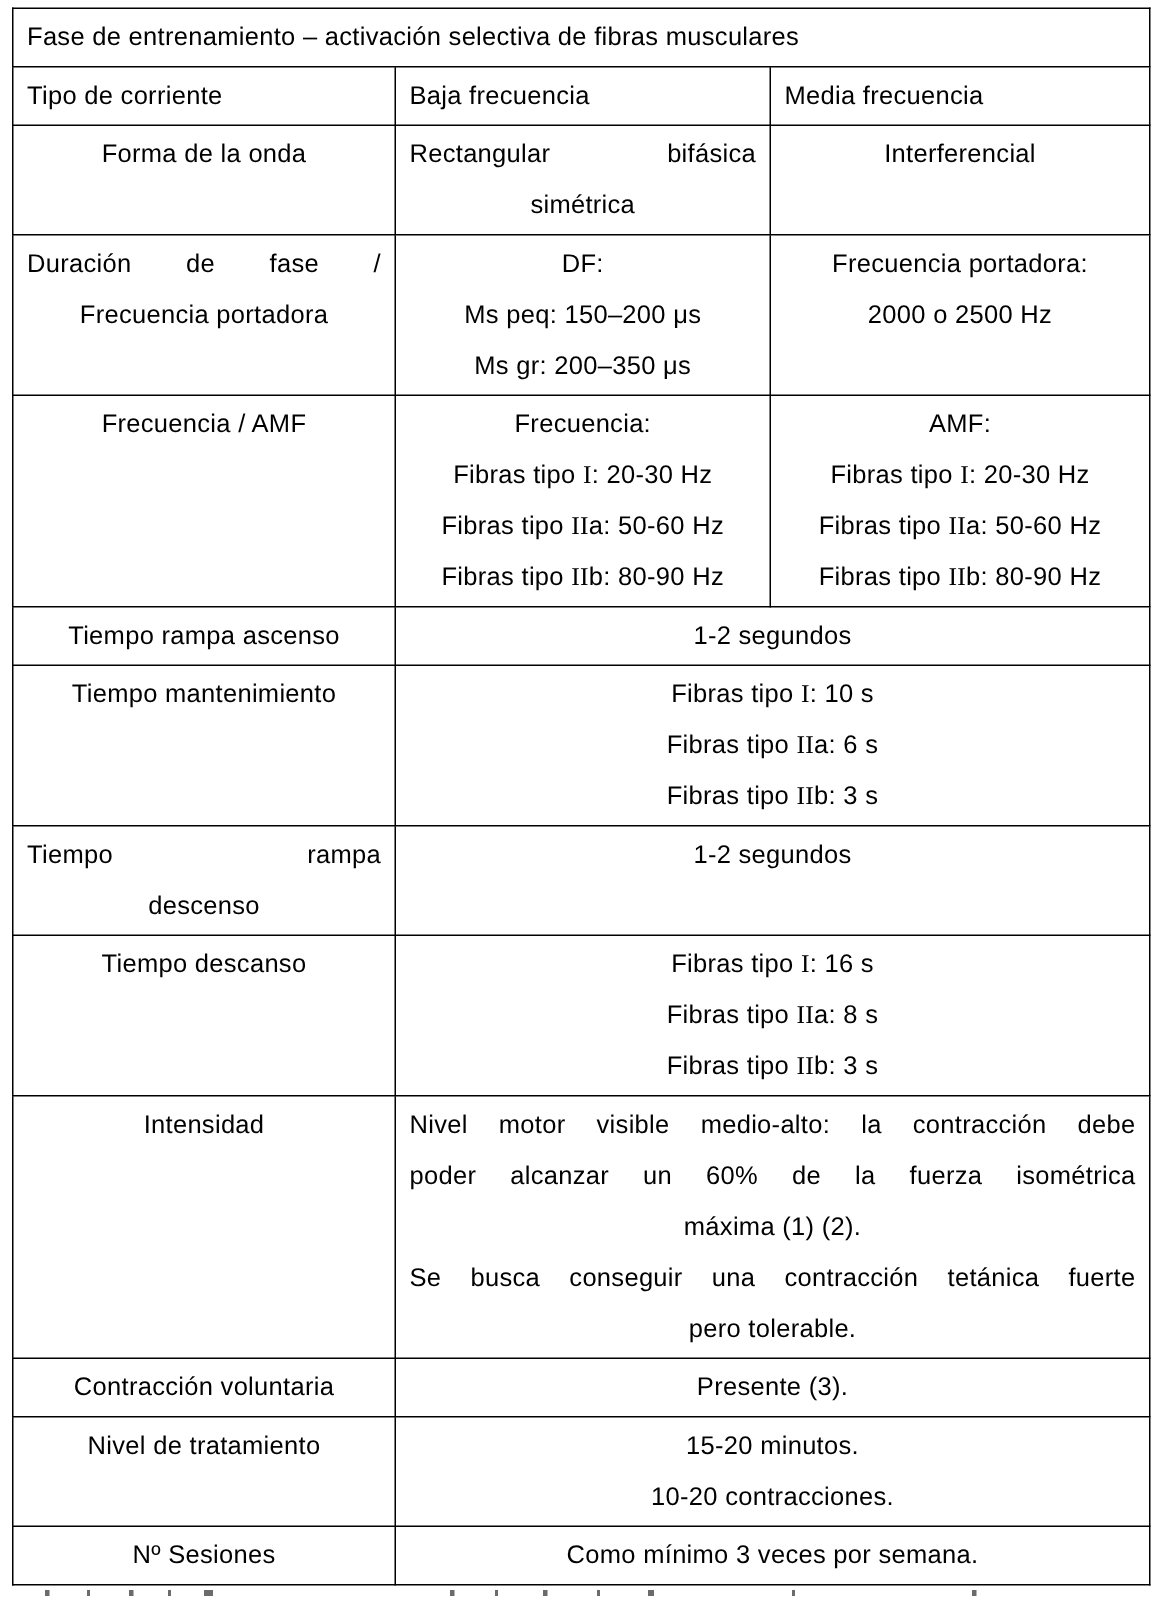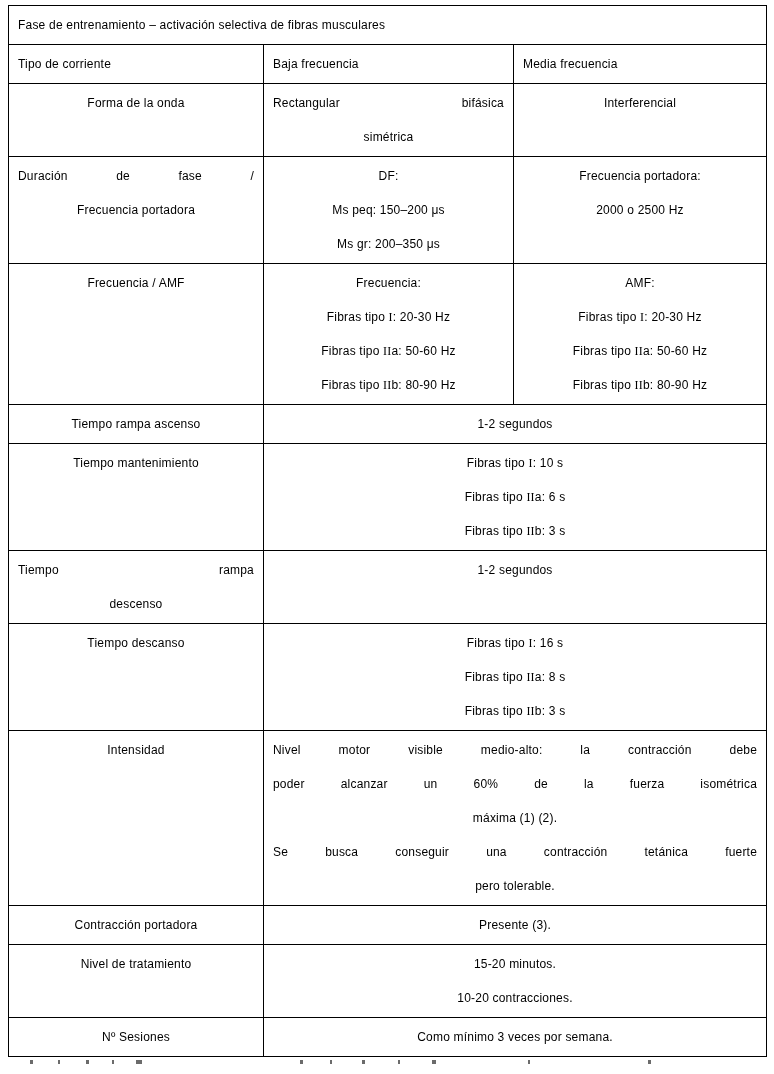--- a/index.html
+++ b/index.html
@@ -19,21 +19,21 @@
   table.training {
     border-collapse: collapse;
     table-layout: fixed;
     width: 758px;
     background: #ffffff;
   }
   table.training td, table.training th {
     border: 1.5px solid #000000;
     vertical-align: top;
     padding: 2px 9px 2px 9px;
-    font-size: 12px;
+    font-size: 17px;
     letter-spacing: 0.2px;
     line-height: 34px;
     text-align: left;
     font-weight: normal;
     overflow: hidden;
   }
   
   td.title-cell {
     text-align: center;
     font-weight: bold;
@@ -192,21 +192,21 @@
           <td colspan="2">
             <p class="ln jl">Nivel motor visible medio-alto: la contracción debe</p>
             <p class="ln jl">poder alcanzar un 60% de la fuerza isométrica</p>
             <p class="ln">máxima (1) (2).</p>
             <p class="ln jl">Se busca conseguir una contracción tetánica fuerte</p>
             <p class="ln">pero tolerable.</p>
           </td>
         </tr>
         <tr>
           <td class="row-label">
-            <p class="ln">Contracción portadora</p>
+            <p class="ln">Contracción voluntaria</p>
           </td>
           <td colspan="2">
             <p class="ln">Presente (3).</p>
           </td>
         </tr>
         <tr>
           <td class="row-label">
             <p class="ln">Nivel de tratamiento</p>
           </td>
           <td colspan="2">

